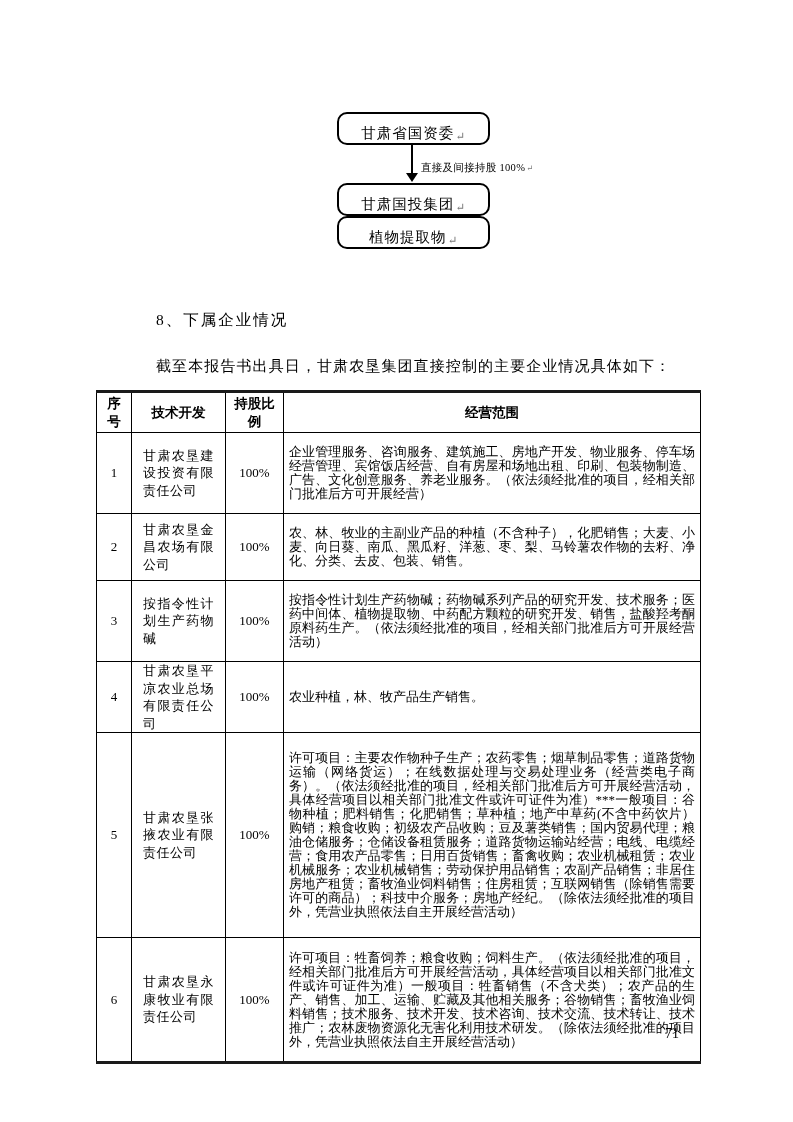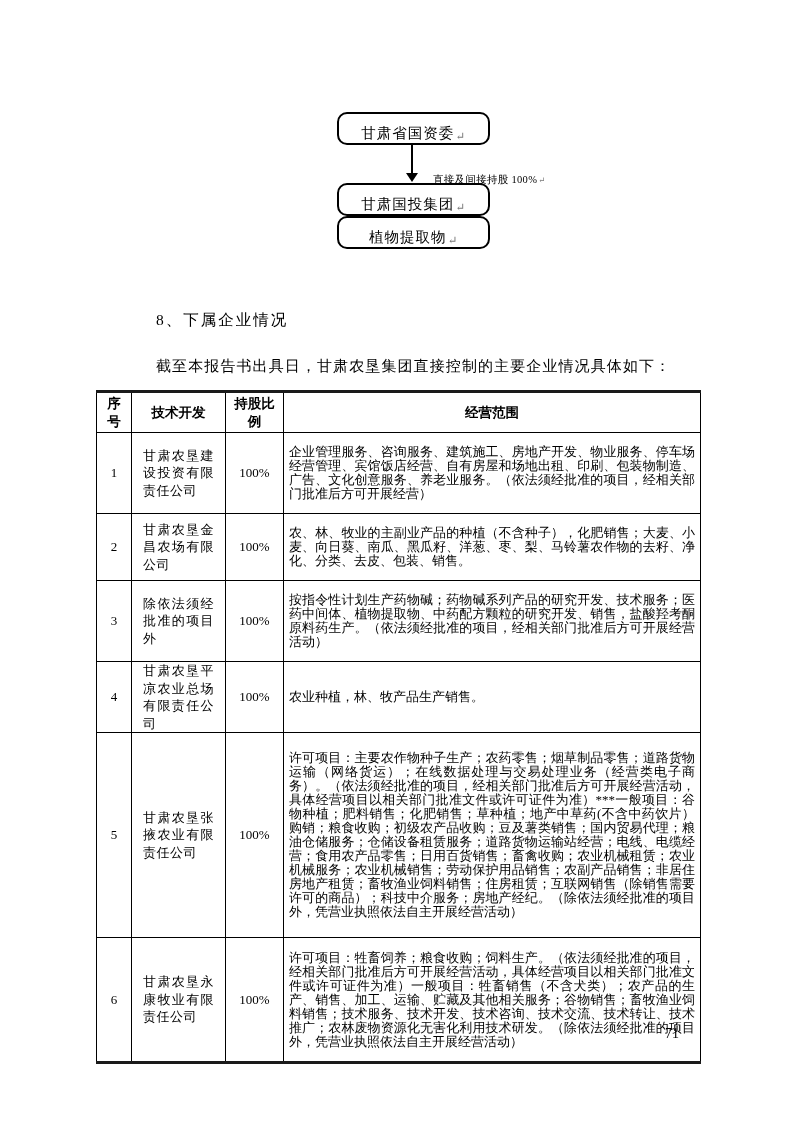--- a/index.html
+++ b/index.html
@@ -21,22 +21,22 @@
     font-size: 14.5px; letter-spacing: 1px; background: #fff;
   }
   .fc-gap { position: relative; height: 38px; }
   .fc-line { position: absolute; left: 74px; top: 0; width: 2px; height: 29px; background: #000; }
   .fc-head {
     position: absolute; left: 69px; top: 28px; width: 0; height: 0;
     border-left: 6px solid transparent; border-right: 6px solid transparent;
     border-top: 9px solid #000;
   }
   .fc-elabel {
-    position: absolute; left: 84px; top: 28px;
-    font-size: 10.5px; white-space: nowrap; letter-spacing: 0.3px; margin-left: 12px;
+    position: absolute; left: 84px; top: 16px;
+    font-size: 10.5px; white-space: nowrap; letter-spacing: 0.3px;
   }
   .pilcrow { color: #7a7a7a; font-size: 0.8em; margin-left: 1px; }
 
   
   .heading {
     position: absolute; left: 152px; top: 306px;
     font-size: 15.5px; letter-spacing: 2px; font-weight: normal; margin: 4px;
   }
   .intro {
     position: absolute; left: 152px; top: 353px;
@@ -119,21 +119,21 @@
     <td class="c-scope">企业管理服务、咨询服务、建筑施工、房地产开发、物业服务、停车场经营管理、宾馆饭店经营、自有房屋和场地出租、印刷、包装物制造、广告、文化创意服务、养老业服务。（依法须经批准的项目，经相关部门批准后方可开展经营）</td>
   </tr>
       <tr style="height: 58px;">
     <td class="c-no">2</td>
     <td class="c-company">甘肃农垦金昌农场有限公司</td>
     <td class="c-ratio">100%</td>
     <td class="c-scope">农、林、牧业的主副业产品的种植（不含种子），化肥销售；大麦、小麦、向日葵、南瓜、黑瓜籽、洋葱、枣、梨、马铃薯农作物的去籽、净化、分类、去皮、包装、销售。</td>
   </tr>
       <tr style="height: 67px;">
     <td class="c-no">3</td>
-    <td class="c-company">除依法须经批准的项目外</td>
+    <td class="c-company">按指令性计划生产药物碱</td>
     <td class="c-ratio">100%</td>
     <td class="c-scope">按指令性计划生产药物碱；药物碱系列产品的研究开发、技术服务；医药中间体、植物提取物、中药配方颗粒的研究开发、销售，盐酸羟考酮原料药生产。（依法须经批准的项目，经相关部门批准后方可开展经营活动）</td>
   </tr>
       <tr style="height: 70px;">
     <td class="c-no">4</td>
     <td class="c-company">甘肃农垦平凉农业总场有限责任公司</td>
     <td class="c-ratio">100%</td>
     <td class="c-scope">农业种植，林、牧产品生产销售。</td>
   </tr>
       <tr style="height: 205px;">

